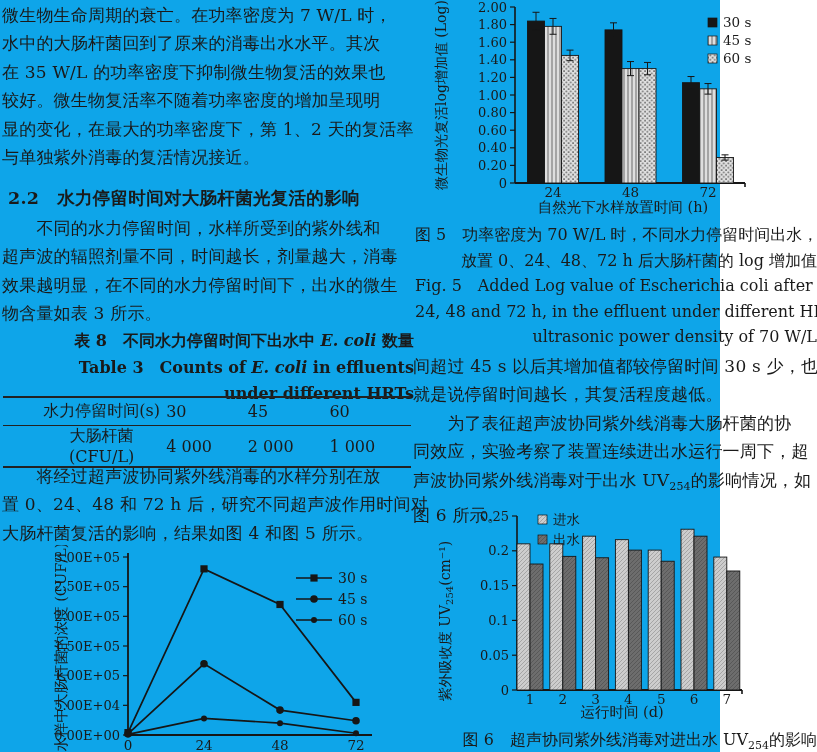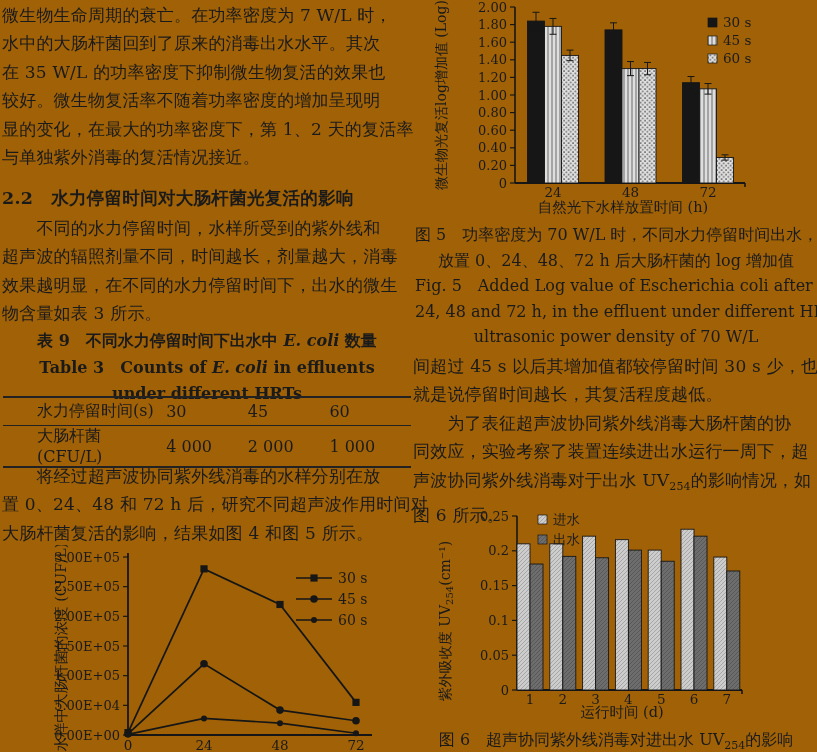--- a/index.html
+++ b/index.html
@@ -1,59 +1,59 @@
 <!DOCTYPE html>
 <html><head>
 <meta charset="utf-8">
 <style>
   html,body{margin:0;padding:0}
   body{
     width:817px;height:752px;background:#ffffff;overflow:hidden;
     font-family:"DejaVu Serif","Liberation Serif",serif;color:#1a1a1a;
   }
-  #page{position:relative;width:817px;height:752px;background:#a16207}
+  #page{position:relative;width:720px;height:752px;background:#0ea5e9}
   .abs{position:absolute}
   .para{font-size:17px;line-height:28.4px;letter-spacing:.2px;white-space:nowrap}
   .heading{font-size:17.5px;font-weight:bold;white-space:nowrap;letter-spacing:.3px}
-  .center{text-align:center}
+  .center{text-align:right}
   .tbl-titles{font-weight:bold;font-size:16px;line-height:26.5px;white-space:nowrap}
   .cap{font-size:16px;line-height:25.5px;white-space:nowrap}
   sub{font-size:11px}
   table.t3{border-collapse:collapse;width:100%;font-size:16px;border-top:2px solid #222;border-bottom:2px solid #222}
   table.t3 td{text-align:left;height:27px;padding:0}
   table.t3 tr:first-child td{border-bottom:1px solid #222}
-  table.t3 td.lbl{text-align:left;padding-left:34px;width:40%}
+  table.t3 td.lbl{text-align:center;padding-left:34px;width:40%}
   table.t3 td.num{width:20%}
   .chart svg{display:block;font-family:"DejaVu Serif","Liberation Serif",serif}
 </style>
 </head>
 <body>
 
 <div id="page">
 
   <div class="abs para" style="left:2px;top:1px;width:412px">
       <div>微生物生命周期的衰亡。在功率密度为 7 W/L 时，</div>
       <div>水中的大肠杆菌回到了原来的消毒出水水平。其次</div>
       <div>在 35 W/L 的功率密度下抑制微生物复活的效果也</div>
       <div>较好。微生物复活率不随着功率密度的增加呈现明</div>
       <div>显的变化，在最大的功率密度下，第 1、2 天的复活率</div>
       <div>与单独紫外消毒的复活情况接近。</div>
     </div>
 
-  <div class="abs heading" style="left:2px;top:186px">2.2　水力停留时间对大肠杆菌光复活的影响</div>
+  <div class="abs heading" style="left:8px;top:186px">2.2　水力停留时间对大肠杆菌光复活的影响</div>
 
   <div class="abs para" style="left:2px;top:214px;width:412px">
       <div>　　不同的水力停留时间，水样所受到的紫外线和</div>
       <div>超声波的辐照剂量不同，时间越长，剂量越大，消毒</div>
       <div>效果越明显，在不同的水力停留时间下，出水的微生</div>
       <div>物含量如表 3 所示。</div>
     </div>
 
   <div class="abs tbl-titles center" style="left:0;top:328px;width:414px">
-      <div><span>表 9　不同水力停留时间下出水中 </span><span style="font-style: italic;">E. coli</span><span> 数量</span></div>
+      <div><span>表 8　不同水力停留时间下出水中 </span><span style="font-style: italic;">E. coli</span><span> 数量</span></div>
       <div><span>Table 3　Counts of </span><span style="font-style: italic;">E. coli</span><span> in effluents</span></div>
       <div>under different HRTs</div>
     </div>
 
   <div class="abs" style="left:3px;top:396px;width:408px">
     <table class="t3">
       <tbody>
           <tr>
         <td class="lbl">水力停留时间(s)</td>
         <td class="num">30</td>

